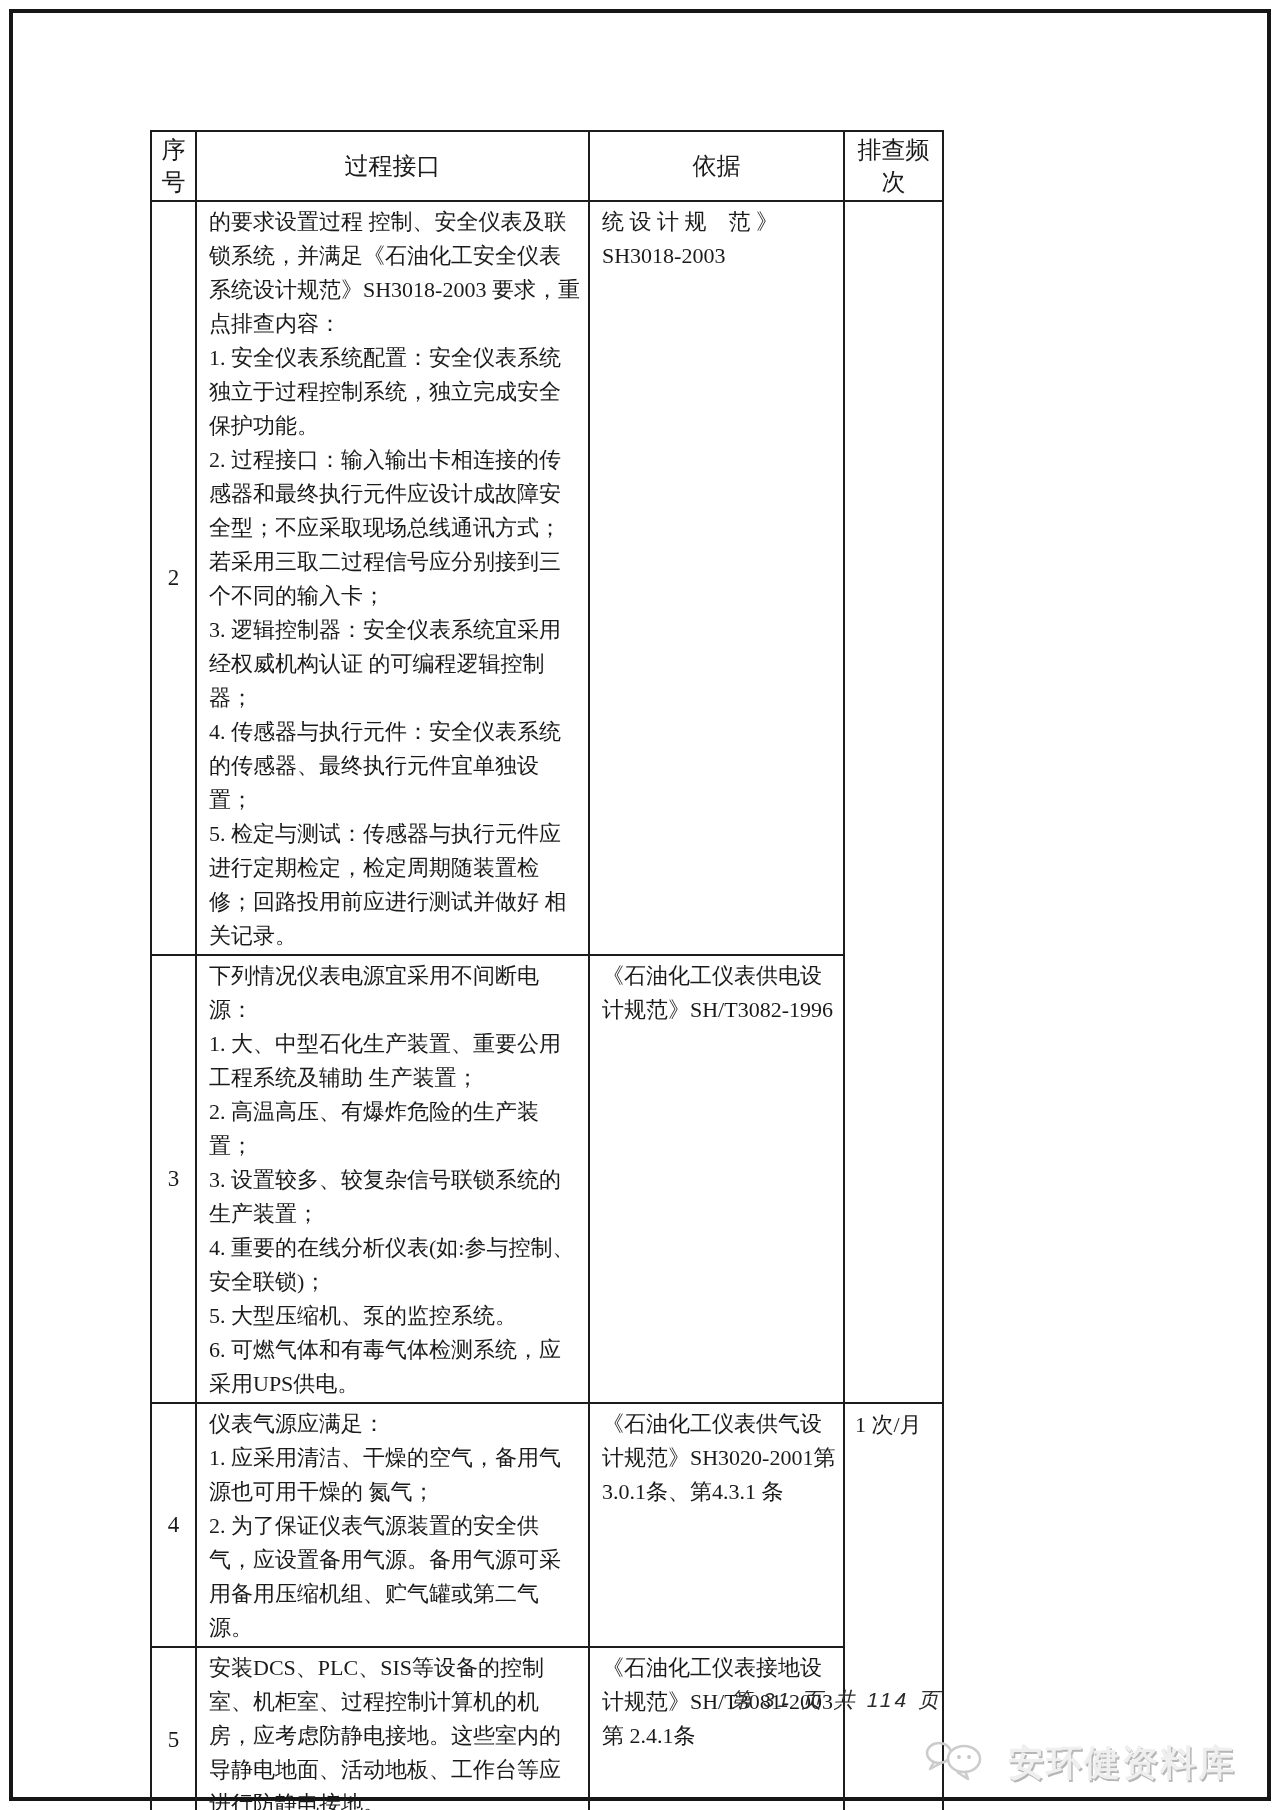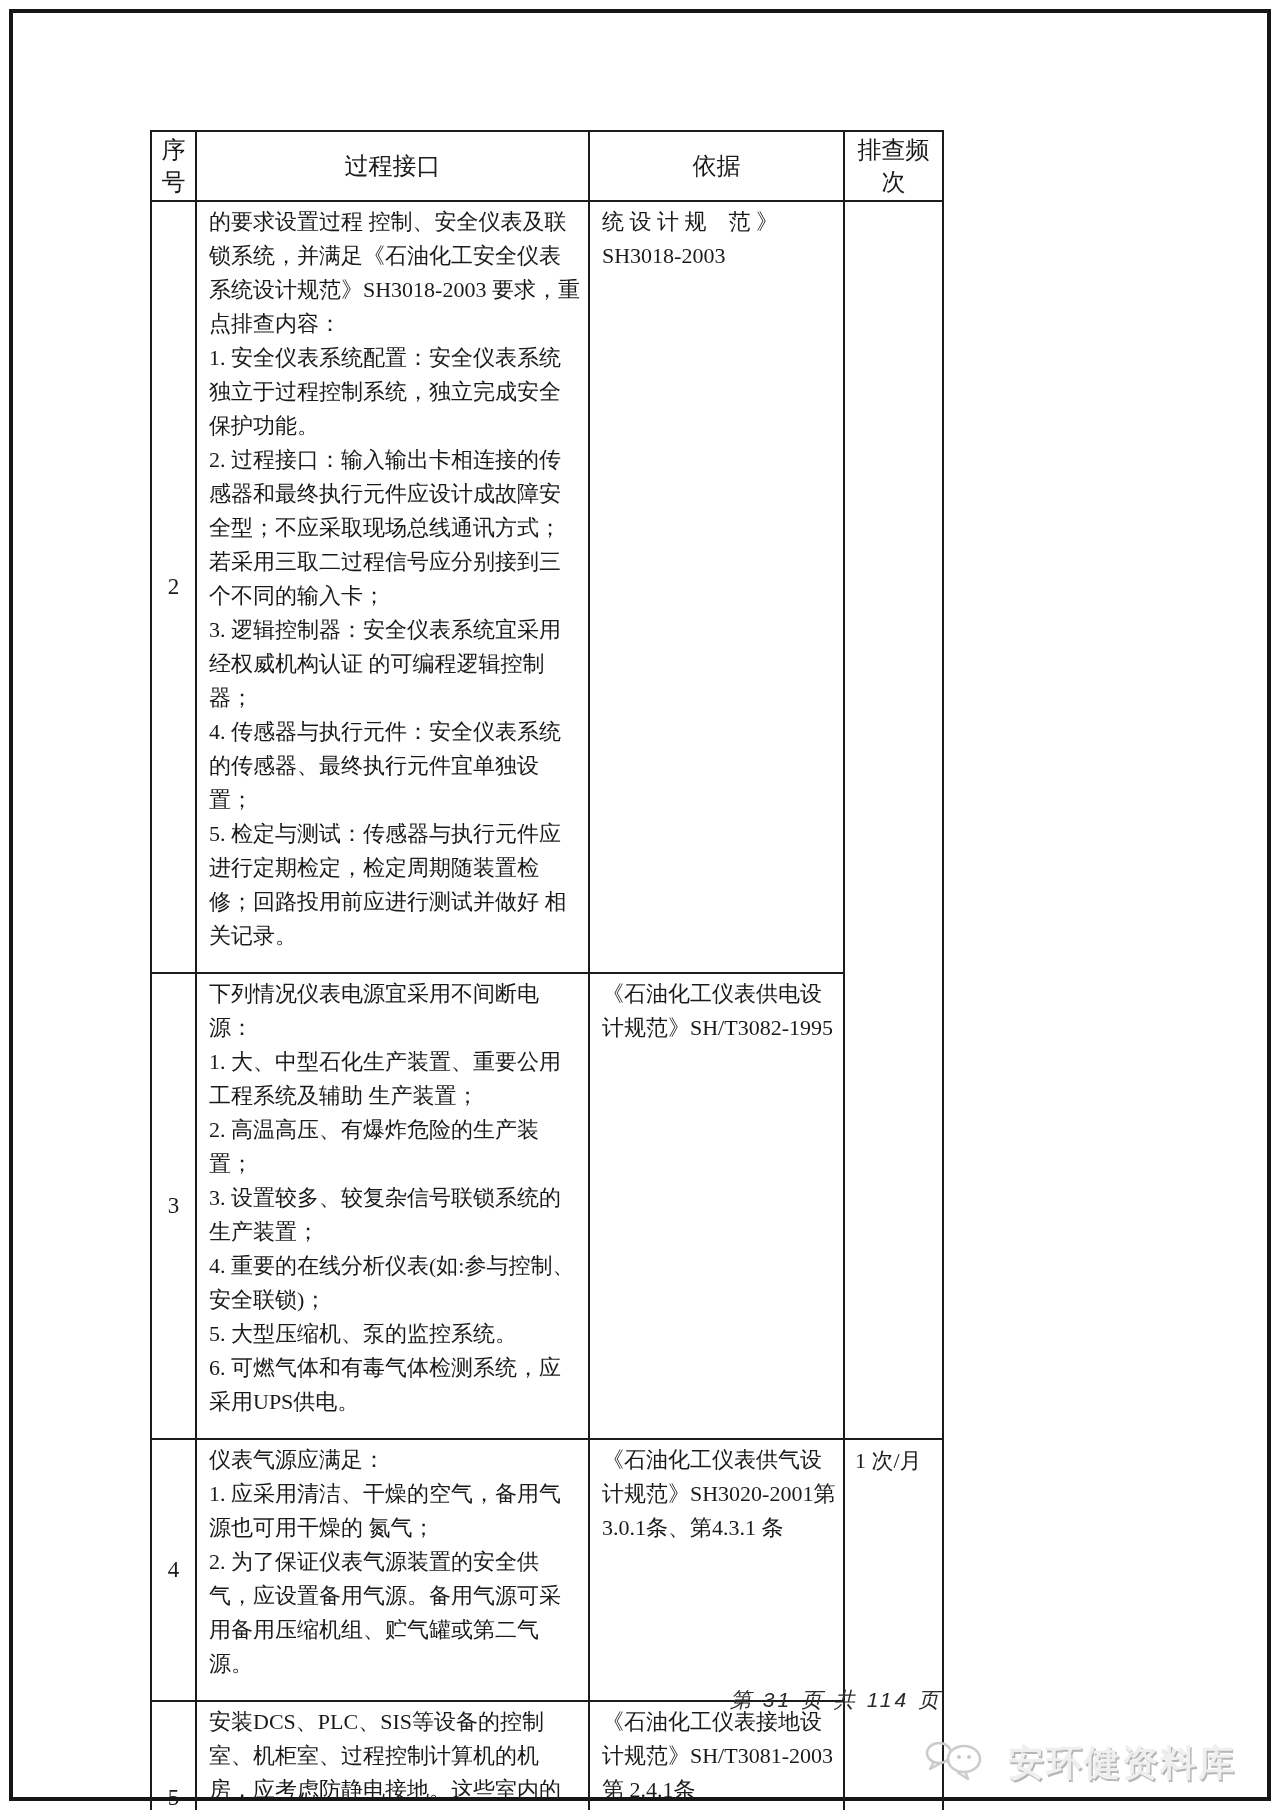--- a/index.html
+++ b/index.html
@@ -17,21 +17,21 @@
   }
   th.hd{
     text-align:center;vertical-align:middle;font-size:24px;line-height:32px;
     white-space:pre-line;padding:2px;
   }
   td.c-no{
     text-align:center;vertical-align:middle;font-size:23px;padding:0;
   }
   td.c-content{
     vertical-align:top;text-align:left;font-size:22px;line-height:34px;
-    white-space:pre-line;padding:3px 8px 19px 12px;
+    white-space:pre-line;padding:3px 8px 1px 12px;
   }
   td.c-basis{
     vertical-align:top;text-align:left;font-size:22px;line-height:34px;
     white-space:pre-line;padding:3px 6px 16px 12px;
   }
   td.c-freq{
     vertical-align:top;text-align:left;font-size:22px;line-height:34px;
     padding:4px 4px 3px 10px;white-space:pre-line;
   }
   tr.r-hd{height:64px;}
@@ -93,21 +93,21 @@
       <tr class="r-3">
         <td class="c-no">3</td>
         <td class="c-content">下列情况仪表电源宜采用不间断电源：
 1. 大、中型石化生产装置、重要公用工程系统及辅助 生产装置；
 2. 高温高压、有爆炸危险的生产装置；
 3. 设置较多、较复杂信号联锁系统的生产装置；
 4. 重要的在线分析仪表(如:参与控制、安全联锁)；
 5. 大型压缩机、泵的监控系统。
 6. 可燃气体和有毒气体检测系统，应采用UPS供电。</td>
         <td class="c-basis">《石油化工仪表供电设
-计规范》SH/T3082-1995</td>
+计规范》SH/T3082-1996</td>
       </tr>
 
       <tr class="r-4">
         <td class="c-no">4</td>
         <td class="c-content">仪表气源应满足：
 1. 应采用清洁、干燥的空气，备用气源也可用干燥的 氮气；
 2. 为了保证仪表气源装置的安全供气，应设置备用气源。备用气源可采用备用压缩机组、贮气罐或第二气源。</td>
         <td class="c-basis">《石油化工仪表供气设
 计规范》SH3020-2001第
 3.0.1条、第4.3.1 条</td>

